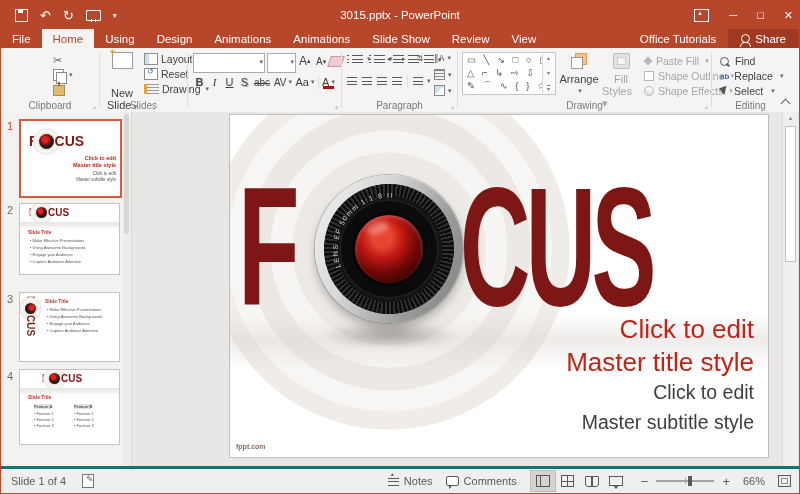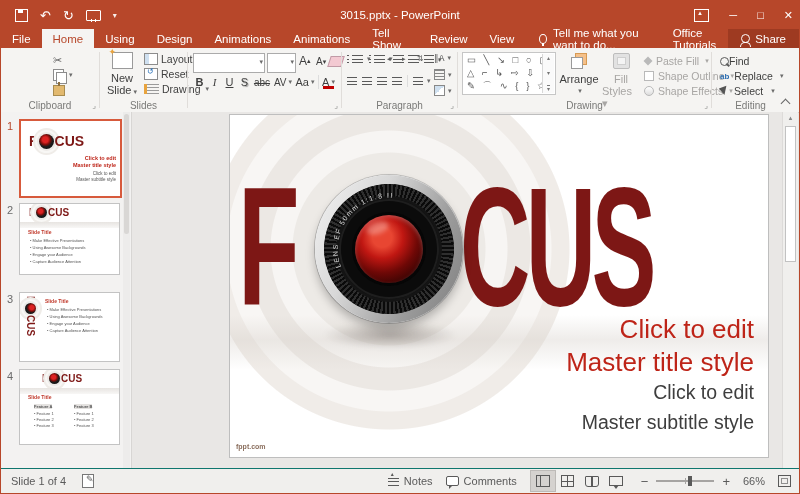--- a/index.html
+++ b/index.html
@@ -148,21 +148,21 @@
      box-shadow:inset 0 2px 4px rgba(255,255,255,.25),0 0 0 3px #060606;}
   .lens-glass:after{content:"";position:absolute;left:16%;top:10%;width:34%;height:18%;border-radius:50%;
      background:rgba(255,255,255,.28);filter:blur(2px);transform:rotate(-18deg);}
   .lens-svg{position:absolute;inset:0;}
   .lens-svg text{fill:#D8D8D8;font-size:7px;font-family:"Liberation Sans",sans-serif;letter-spacing:1.4px;}
   .s-title{position:absolute;right:14px;top:198px;text-align:right;color:#BE2418;font-size:26px;line-height:33px;}
   .s-sub{position:absolute;right:14px;top:262px;text-align:right;color:#3E3E3E;font-size:19.5px;line-height:30px;}
   .credit{position:absolute;left:6px;top:328px;font-size:7px;font-weight:bold;color:#8B6F5E;}
 
   
-  .statusbar{position:absolute;left:0;right:0;bottom:0;height:24px;background:#F0EFED;border-top:1px solid #0f766e;
+  .statusbar{position:absolute;left:0;right:0;bottom:0;height:24px;background:#F0EFED;border-top:3px solid #0f766e;
      display:flex;align-items:center;font-size:11px;color:#5A5A5A;}
   .sb-left{display:flex;align-items:center;gap:16px;margin-left:10px;}
   .ic-page-pen{width:10px;height:12px;border:1px solid #777;position:relative;background:#fff;}
   .ic-page-pen:after{content:"✎";position:absolute;left:3px;top:-1px;font-size:9px;color:#5A5A5A;}
   .sb-right{margin-left:auto;display:flex;align-items:center;gap:13px;margin-right:8px;}
   .sb-item{display:flex;align-items:center;gap:5px;}
   .ic-notes{width:11px;height:8px;background:repeating-linear-gradient(to bottom,#5A5A5A 0 1px,transparent 1px 3.5px);position:relative;margin-top:2px;}
   .ic-notes:before{content:"▴";position:absolute;left:3px;top:-8px;font-size:6px;color:#5A5A5A;}
   .ic-comment{width:11px;height:8px;border:1px solid #5A5A5A;border-radius:2px;position:relative;background:#fff;}
   .ic-comment:after{content:"";position:absolute;left:2px;bottom:-4px;border-top:4px solid #5A5A5A;border-right:4px solid transparent;}
@@ -205,27 +205,23 @@
     </div>
   </div>
 
   <div class="tabrow">
     <div class="tab">File</div>
     <div class="tab active">Home</div>
     <div class="tab">Using</div>
     <div class="tab">Design</div>
     <div class="tab">Animations</div>
     <div class="tab">Animations</div>
-    <div class="tab">Tell Show</div>
+    <div class="tab">Slide Show</div>
     <div class="tab">Review</div>
     <div class="tab">View</div>
-    <div class="tellme">
-      <span class="ic-bulb"></span>
-      <span>Tell me what you want to do...</span>
-    </div>
     <div class="tab-right">
       <div class="office-tut">Office Tutorials</div>
       <div class="share-btn">
         <span class="ic-person"></span>
         <span>Share</span>
       </div>
     </div>
   </div>
 
   <div class="ribbon">
@@ -242,21 +238,21 @@
         <span class="ic-painter"></span>
       </div>
       <div class="grp-label">Clipboard</div>
       <span class="dlg">⌟</span>
     </div>
     <div class="gsep" style="left:98px;"></div>
 
     <div class="grp" style="left:99px;width:87px;">
       <div class="bigbtn" style="left:2px;top:4px;width:40px;">
         <span class="ic-newslide"></span>
-        <span style="margin-top:3px;">New</span>
+        <span style="margin-top:18px;">New</span>
         <span><span>Slide</span><span class="drop">▾</span></span>
       </div>
       <div class="row" style="left:44px;top:5px;gap:3px;">
         <span class="ic-layout"></span>
         <span class="smalltxt">Layout</span>
         <span class="drop">▾</span>
       </div>
       <div class="row" style="left:44px;top:20px;gap:3px;">
         <span class="ic-reset"></span>
         <span class="smalltxt">Reset</span>
@@ -394,21 +390,21 @@
         <span class="ic-seffects"></span>
         <span class="smalltxt gray">Shape Effects</span>
         <span class="drop gray">▾</span>
       </div>
       <div class="grp-label">Drawing</div>
       <span class="dlg">⌟</span>
     </div>
     <div class="gsep" style="left:710px;"></div>
 
     <div class="grp" style="left:711px;width:77px;">
-      <div class="row" style="left:8px;top:7px;gap:0;">
+      <div class="row" style="left:8px;top:7px;gap:6px;">
         <span class="ic-find"></span>
         <span class="smalltxt">Find</span>
       </div>
       <div class="row" style="left:8px;top:22px;gap:5px;">
         <span class="ic-replace">ab</span>
         <span class="smalltxt">Replace</span>
         <span class="drop">▾</span>
       </div>
       <div class="row" style="left:8px;top:37px;gap:6px;">
         <span class="ic-select"></span>

